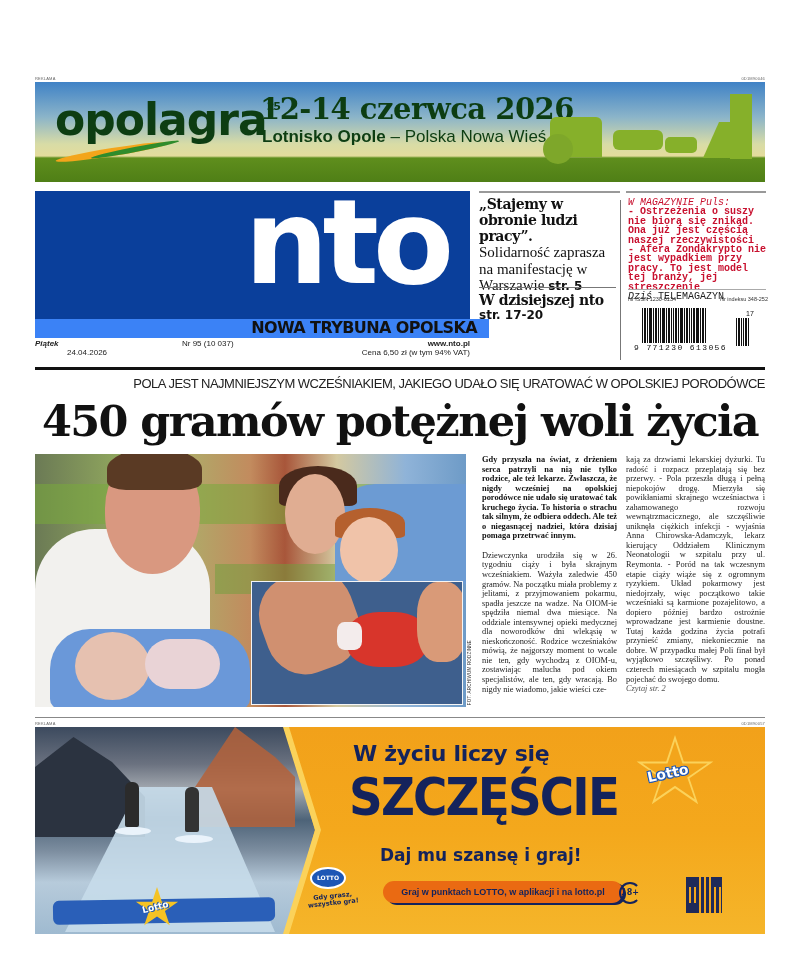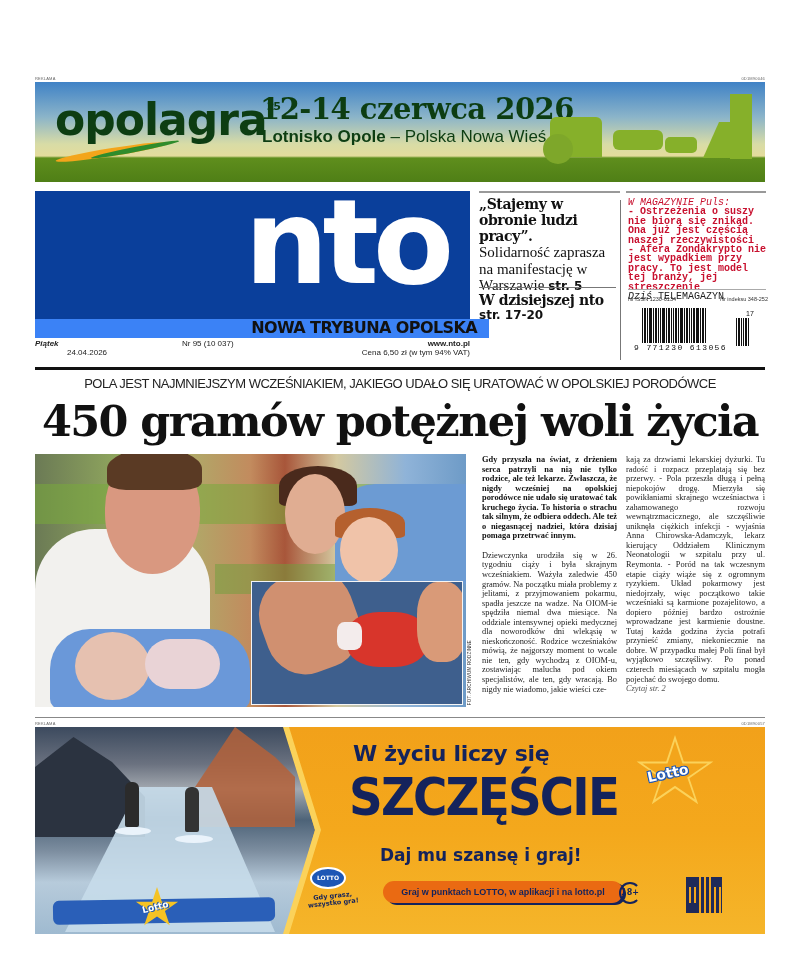--- a/index.html
+++ b/index.html
@@ -48,21 +48,21 @@
   #barcode-area { position: absolute; left: 628px; top: 296px; width: 140px; height: 58px; }
   #barcode-area .issn { position: absolute; left: 0; top: 0; font-size: 5.5px; color: #333; }
   #barcode-area .idx { position: absolute; right: 0; top: 0; font-size: 5.5px; color: #333; }
   .bars { position: absolute; display: flex; align-items: flex-start; }
   .bars i { display: block; background: #111; margin-right: 1px; }
   #barcode-area .digits { position: absolute; left: 6px; top: 47px; font-family: "Liberation Mono", monospace; font-size: 8px; letter-spacing: 1.4px; color: #111; background: #fff; }
 
   
   #thick-rule { position: absolute; left: 35px; top: 367px; width: 730px; height: 3px; background: #111; }
 
-  #kicker { position: absolute; left: 35px; top: 376px; width: 730px; text-align: center; font-family: "Liberation Sans", sans-serif; font-size: 13px; color: #222; letter-spacing: -0.5px; }
+  #kicker { position: absolute; left: 35px; top: 376px; width: 730px; text-align: right; font-family: "Liberation Sans", sans-serif; font-size: 13px; color: #222; letter-spacing: -0.5px; }
   #headline { position: absolute; left: 35px; top: 392px; width: 730px; text-align: center; font-family: "DejaVu Serif", serif; font-weight: bold; font-size: 43px; line-height: 58px; color: #111; letter-spacing: -1.6px; white-space: nowrap; }
 
   
   #photo { position: absolute; left: 35px; top: 454px; width: 431px; height: 253px; overflow: hidden;
     background: linear-gradient(90deg, #6b7a55 0%, #8da35d 18%, #a8b66d 30%, #c28b5e 50%, #a8563a 58%, #d4c9a0 70%, #8fb3d8 86%, #6e9bc7 100%); }
   #photo .wall-green { position: absolute; left: 0; top: 30px; width: 431px; height: 40px; background: rgba(120,170,60,0.55); }
   #photo .wall-green2 { position: absolute; left: 180px; top: 110px; width: 120px; height: 30px; background: rgba(110,160,60,0.5); }
   #photo .man-shirt { position: absolute; left: 0; top: 75px; width: 175px; height: 190px; background: #f2f1ee; border-radius: 60px 60px 0 0; }
   #photo .man-head { position: absolute; left: 70px; top: 0px; width: 95px; height: 120px; background: #d99880; border-radius: 45% 45% 50% 50%; }
   #photo .man-hair { position: absolute; left: 72px; top: -6px; width: 95px; height: 42px; background: #5a3a24; border-radius: 50% 50% 20% 20%; }

